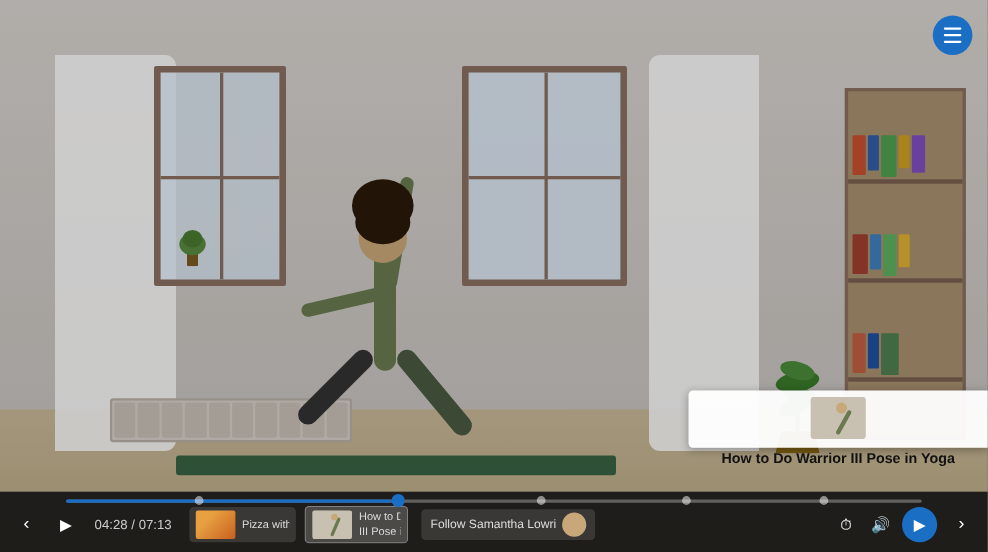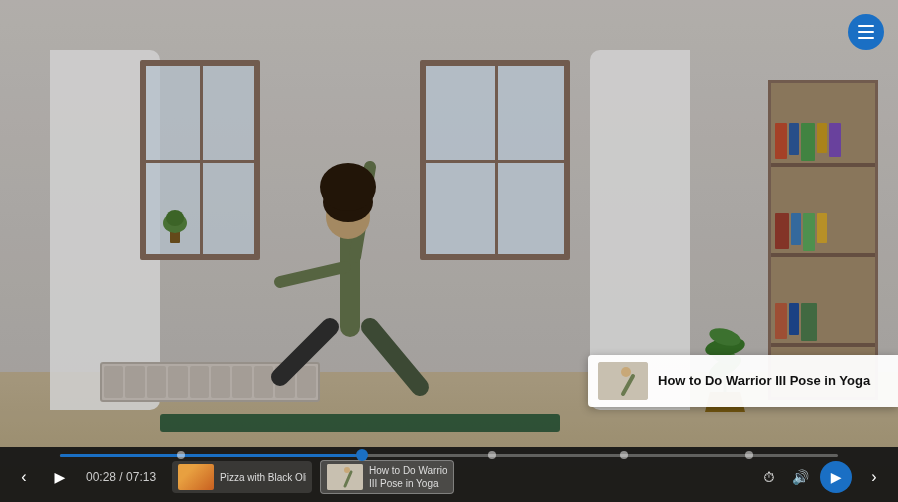--- a/index.html
+++ b/index.html
@@ -207,30 +207,31 @@
       height: 2px;
       background: white;
       border-radius: 1px;
     }
 
     
     .suggested-card-top {
       position: absolute;
       top: 355px;
       right: 0;
-      width: 310px;
+      width: 272px;
       height: 52px;
       background: rgba(255,255,255,0.95);
       border-radius: 4px 0 0 4px;
       display: flex;
       align-items: center;
       gap: 10px;
       padding: 6px 10px;
       z-index: 50;
       box-shadow: 0 2px 8px rgba(0,0,0,0.3);
+      flex-direction: column;
     }
     .suggested-card-top .thumb {
       width: 50px;
       height: 38px;
       background: #c8c0b8;
       border-radius: 3px;
       flex-shrink: 0;
       overflow: hidden;
       display: flex;
       align-items: center;
@@ -565,41 +566,45 @@
       <div class="chapter-dot" style="left:88%;"></div>
     </div>
   </div>
 
   <div class="controls-row">
 
     <div class="ctrl-btn">‹</div>
 
     <div class="play-btn">▶</div>
 
-    <div class="time-display"><span>00:28</span> / <span>07:13</span></div>
+    <div class="time-display"><span>04:28</span> / <span>07:13</span></div>
 
     <div class="carousel">
 
       <div class="carousel-item">
         <div class="carousel-thumb thumb-pizza"></div>
         <div class="carousel-text">Pizza with Black Olive...</div>
       </div>
 
       <div class="carousel-item active">
         <div class="carousel-thumb thumb-warrior">
           <svg width="36" height="26">
             <rect width="36" height="26" fill="#c8c0b0"></rect>
             <line x1="18" y1="22" x2="24" y2="8" stroke="#6a7a50" stroke-width="3" stroke-linecap="round"></line>
             <circle cx="20" cy="6" r="3" fill="#c8a878"></circle>
           </svg>
         </div>
         <div class="carousel-text">How to Do Warrior<br>III Pose in Yoga</div>
       </div>
     </div>
 
+    <div class="follow-btn">
+      <span>Follow Samantha Lowri</span>
+      <div class="follow-avatar"></div>
+    </div>
 
     <div style="flex:1;"></div>
 
     <div class="right-controls">
       <div class="icon-btn">⏱</div>
       <div class="icon-btn">🔊</div>
       <div class="next-btn-blue">▶</div>
     </div>
 
     <div class="ctrl-btn">›</div>

